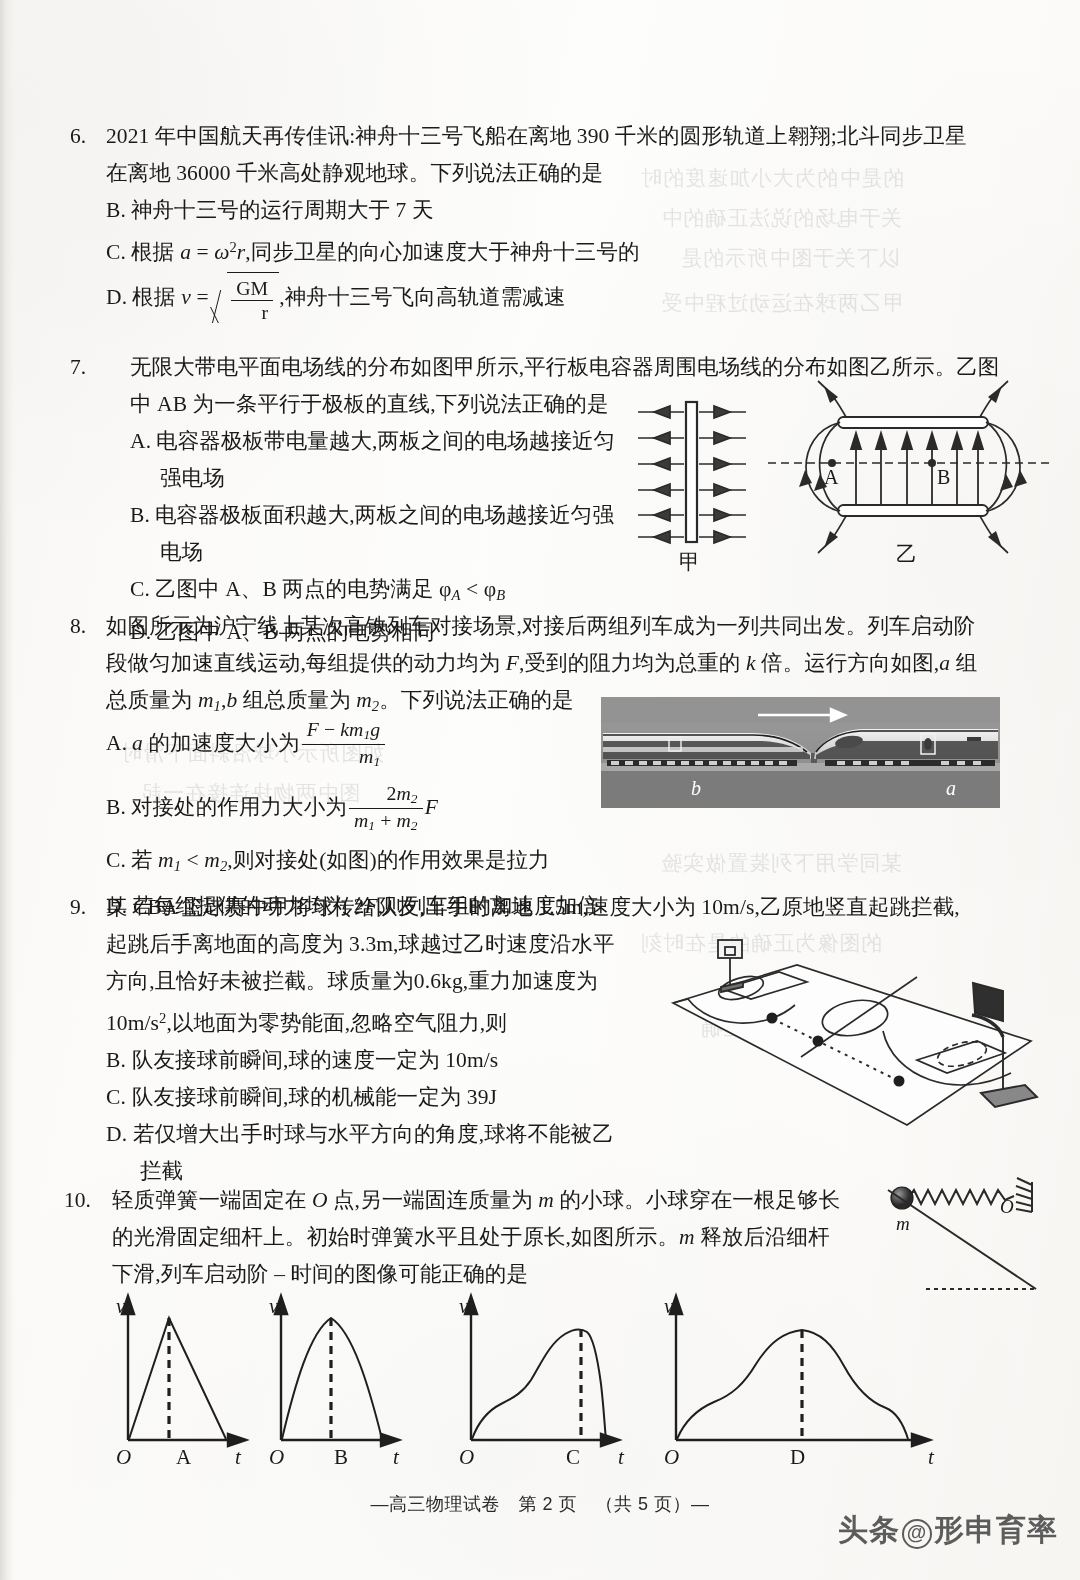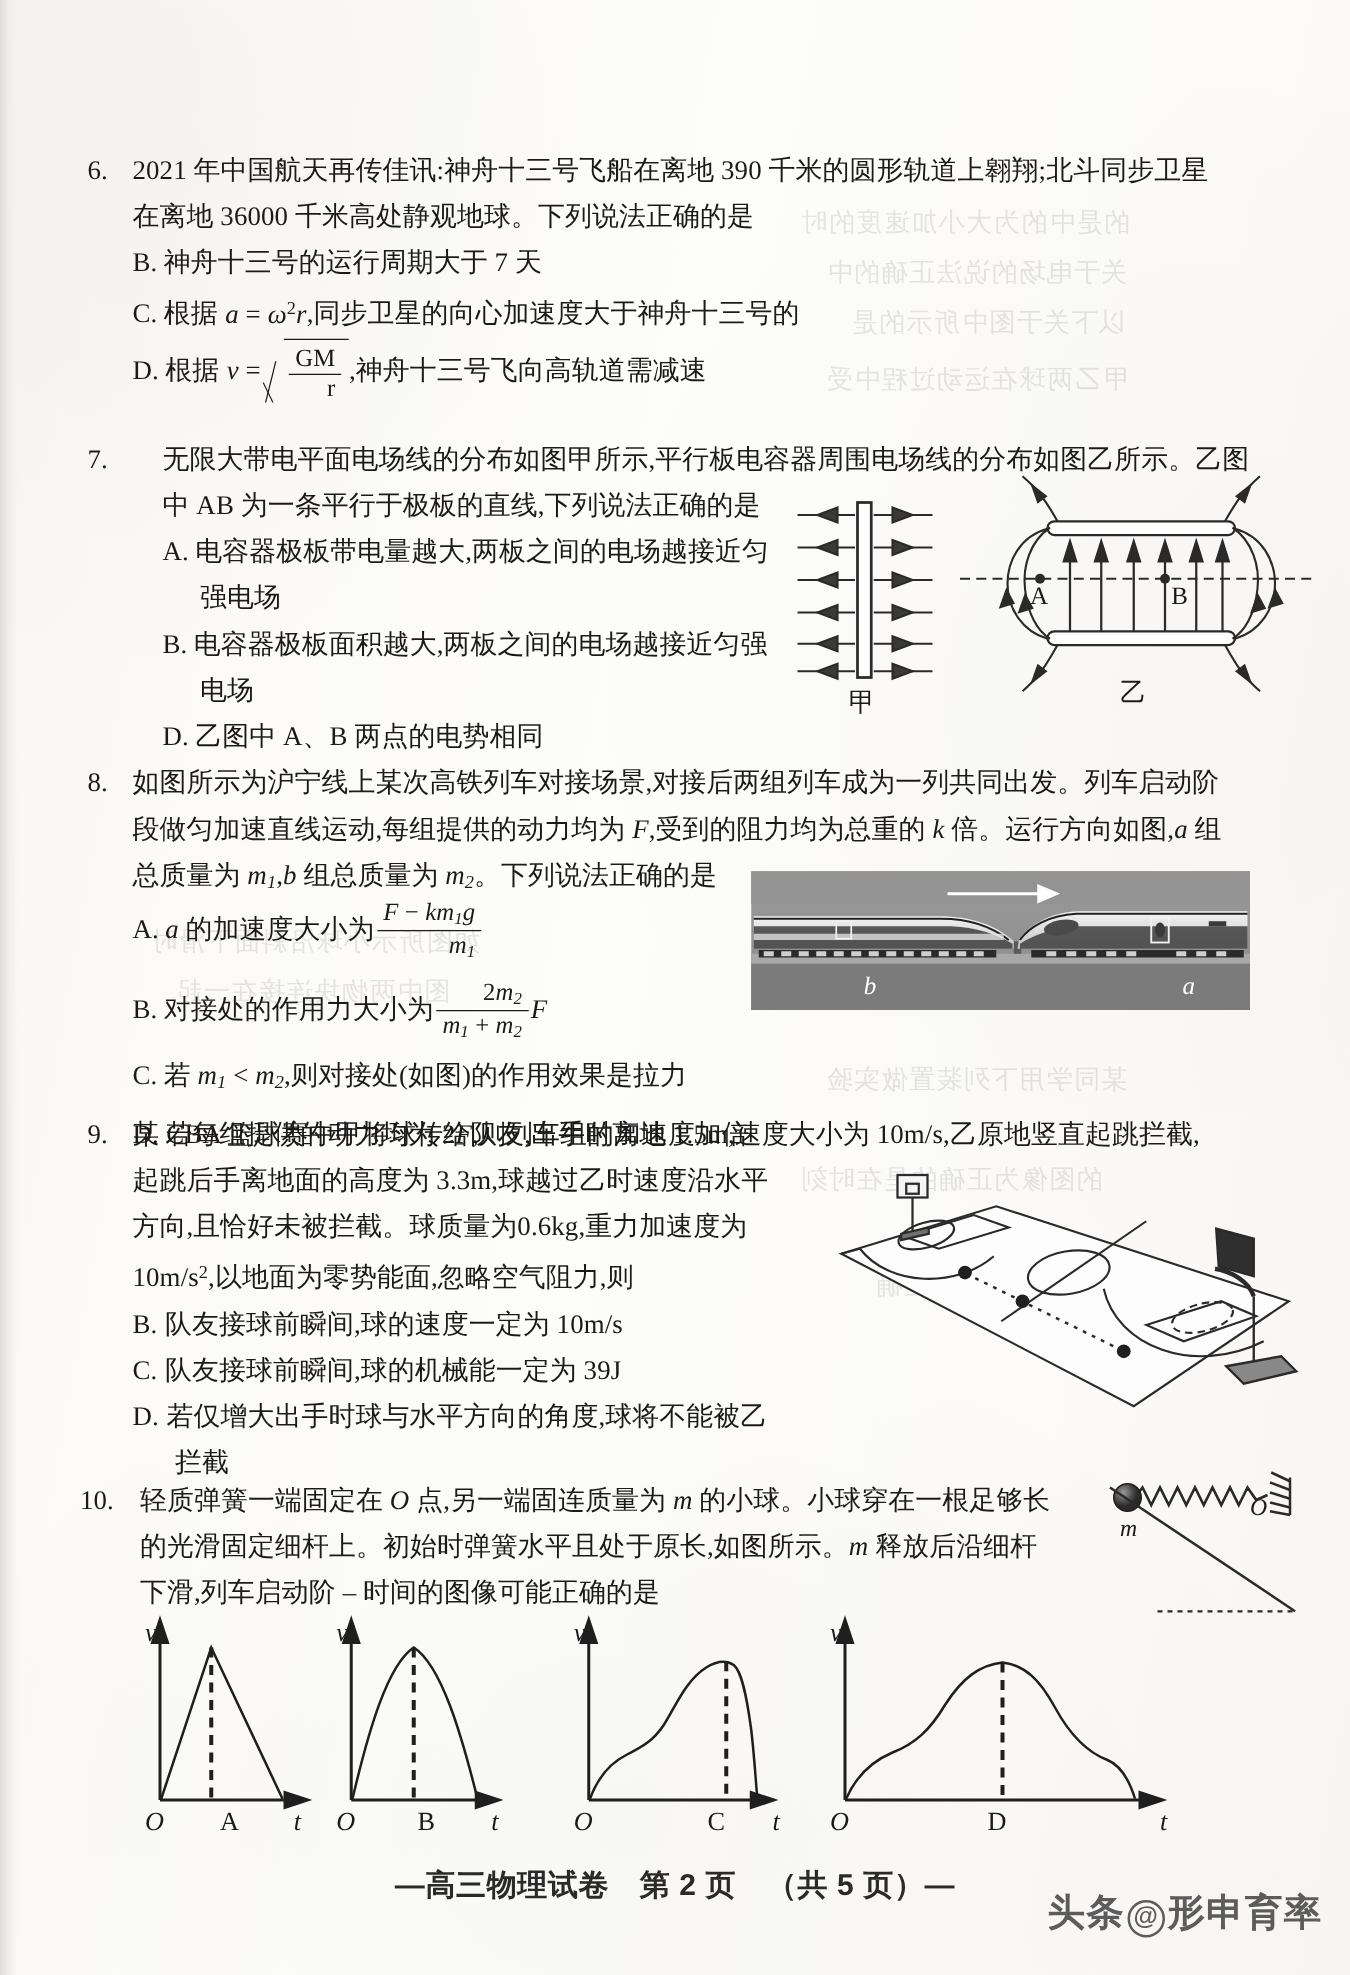--- a/index.html
+++ b/index.html
@@ -94,23 +94,23 @@
     position: absolute;
     font-size: 21px;
     font-family: "Liberation Serif", serif;
   }
 
   
   .footer {
     position: absolute;
     left: 0; right: 0;
     text-align: center;
-    font-size: 24px;
+    font-size: 18px;
     font-family: "Liberation Sans", sans-serif;
-    font-weight: bold;
+    font-weight: normal;
     letter-spacing: 0.5px;
     color: #2a2a2a;
   }
   .watermark {
     position: absolute;
     font-family: "Liberation Sans", sans-serif;
     font-weight: bold;
     font-size: 30px;
     color: #3b3b3b;
     opacity: 0.82;
@@ -182,20 +182,23 @@
       <div class="ln">无限大带电平面电场线的分布如图甲所示,平行板电容器周围电场线的分布如图乙所示。乙图</div>
       <div class="ln">中 AB 为一条平行于极板的直线,下列说法正确的是</div>
       <div class="opt">
         <span>A.</span><span style="display:inline-block;width:5px"></span><span>电容器极板带电量越大,两板之间的电场越接近匀</span>
       </div>
       <div class="opt" style="padding-left:30px;"><span>强电场</span></div>
       <div class="opt">
         <span>B.</span><span style="display:inline-block;width:5px"></span><span>电容器极板面积越大,两板之间的电场越接近匀强</span>
       </div>
       <div class="opt" style="padding-left:30px;"><span>电场</span></div>
+      <div class="opt">
+        <span>C.</span><span style="display:inline-block;width:5px"></span><span>乙图中 A、B 两点的电势满足 φ</span><sub class="s">A</sub><span> &lt; φ</span><sub class="s">B</sub>
+      </div>
       <div class="opt">
         <span>D.</span><span style="display:inline-block;width:5px"></span><span>乙图中 A、B 两点的电势相同</span>
       </div>
     </div>
 
     <div class="fig" style="left:632px; top:400px;">
       <svg width="120" height="150" viewBox="0 0 120 150">
 
         <rect x="54" y="2" width="11" height="140" fill="#ffffff" stroke="#2a2a2a" stroke-width="2.2"></rect>
         <g stroke="#2a2a2a" stroke-width="1.7" fill="#3a3a3a">

